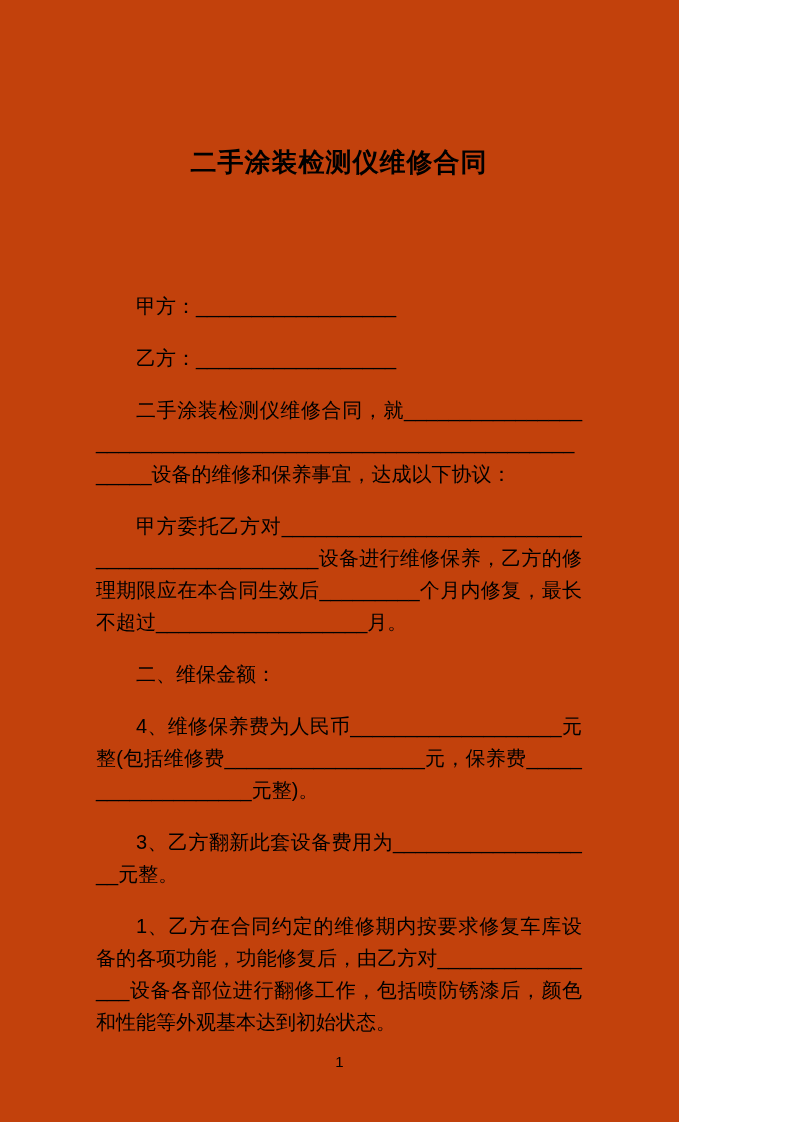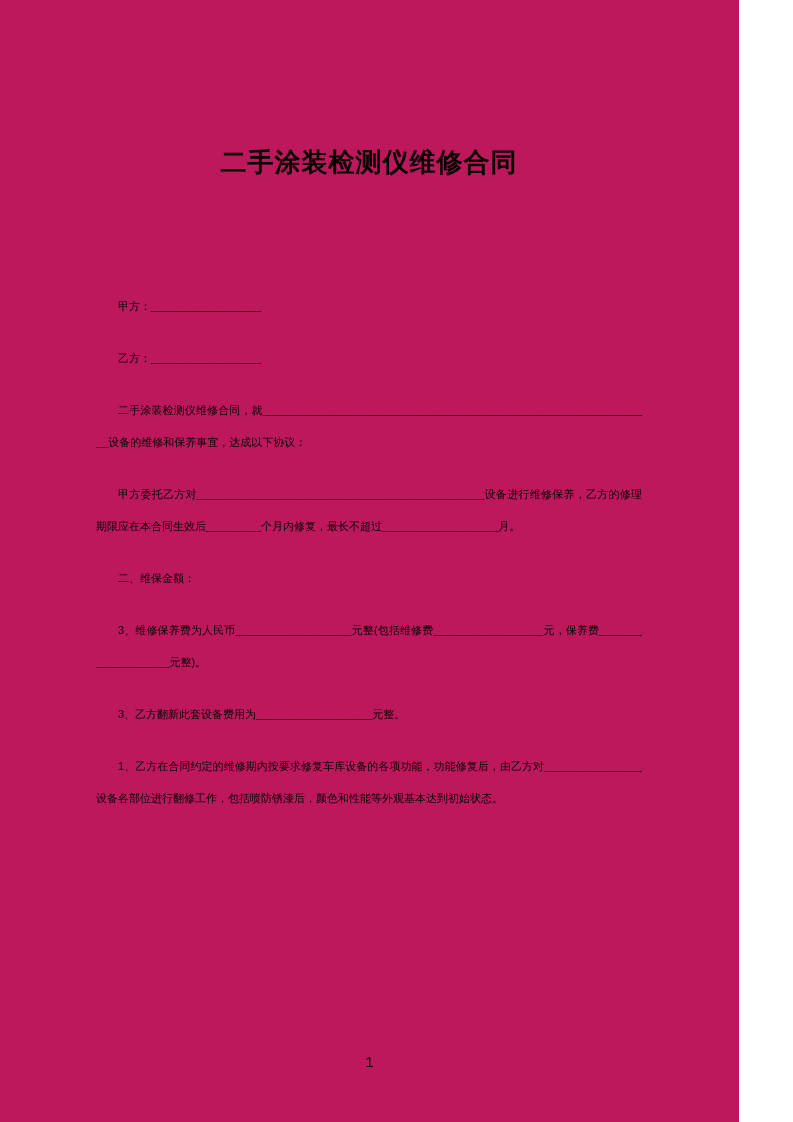--- a/index.html
+++ b/index.html
@@ -1,39 +1,39 @@
 <!DOCTYPE html>
 <html><head>
 <meta charset="utf-8">
 <style>
   html, body {
     margin: 0;
     padding: 0;
     background: #ffffff;
   }
   .page {
-    width: 739px;
+    width: 679px;
     height: 1122px;
-    background: #be185d;
+    background: #c2410c;
     position: relative;
     box-sizing: border-box;
     padding: 145px 97px 6px 96px;
     font-family: "Liberation Sans", sans-serif;
     color: #000000;
     overflow: hidden;
   }
   .title {
     font-size: 26px;
     font-weight: 700;
     text-align: center;
     margin: 0 0 110px 0;
     letter-spacing: 1px;
   }
   .para {
-    font-size: 11px;
+    font-size: 20px;
     line-height: 32px;
     margin: 0 0 20px 0;
     text-indent: 2em;
     text-align: justify;
     word-break: break-all;
     overflow-wrap: anywhere;
   }
   .page-number {
     position: absolute;
     bottom: 52px;
@@ -55,21 +55,21 @@
 
   <p class="para">乙方：__________________</p>
 
   <p class="para">二手涂装检测仪维修合同，就________________________________________________________________设备的维修和保养事宜，达成以下协议：</p>
 
 
   <p class="para">甲方委托乙方对_______________________________________________设备进行维修保养，乙方的修理期限应在本合同生效后_________个月内修复，最长不超过___________________月。</p>
 
   <p class="para">二、维保金额：</p>
 
-  <p class="para">3、维修保养费为人民币___________________元整(包括维修费__________________元，保养费___________________元整)。</p>
+  <p class="para">4、维修保养费为人民币___________________元整(包括维修费__________________元，保养费___________________元整)。</p>
 
   <p class="para">3、乙方翻新此套设备费用为___________________元整。</p>
 
 
   <p class="para">1、乙方在合同约定的维修期内按要求修复车库设备的各项功能，功能修复后，由乙方对________________设备各部位进行翻修工作，包括喷防锈漆后，颜色和性能等外观基本达到初始状态。</p>
 
   <div class="page-number">1</div>
 
 </div>
 

